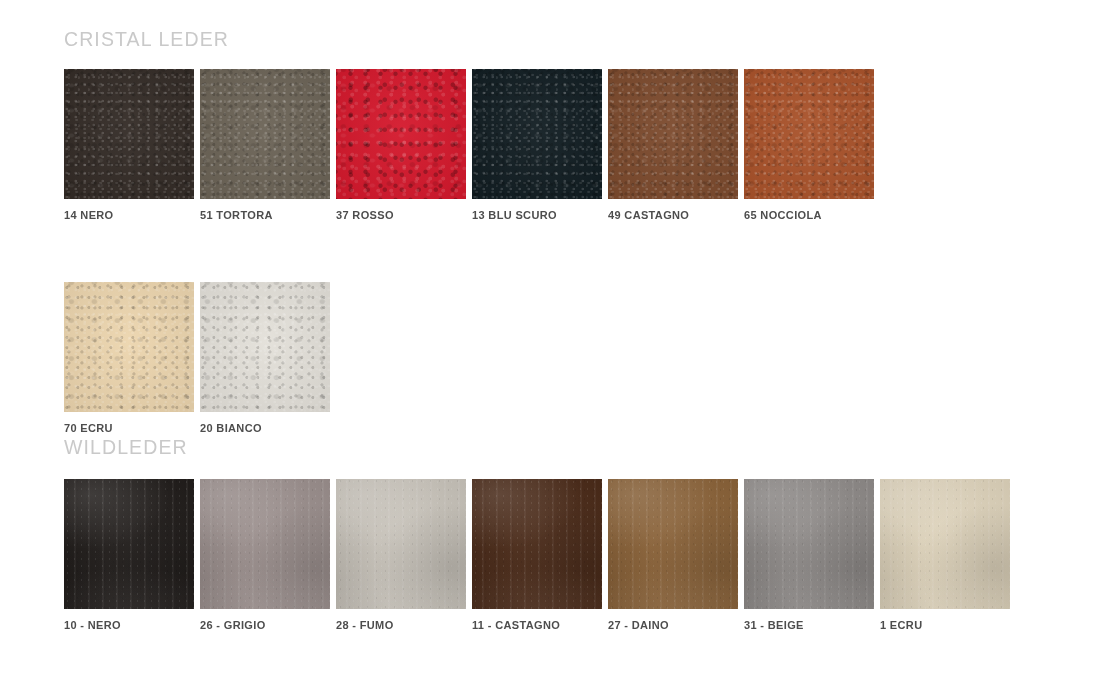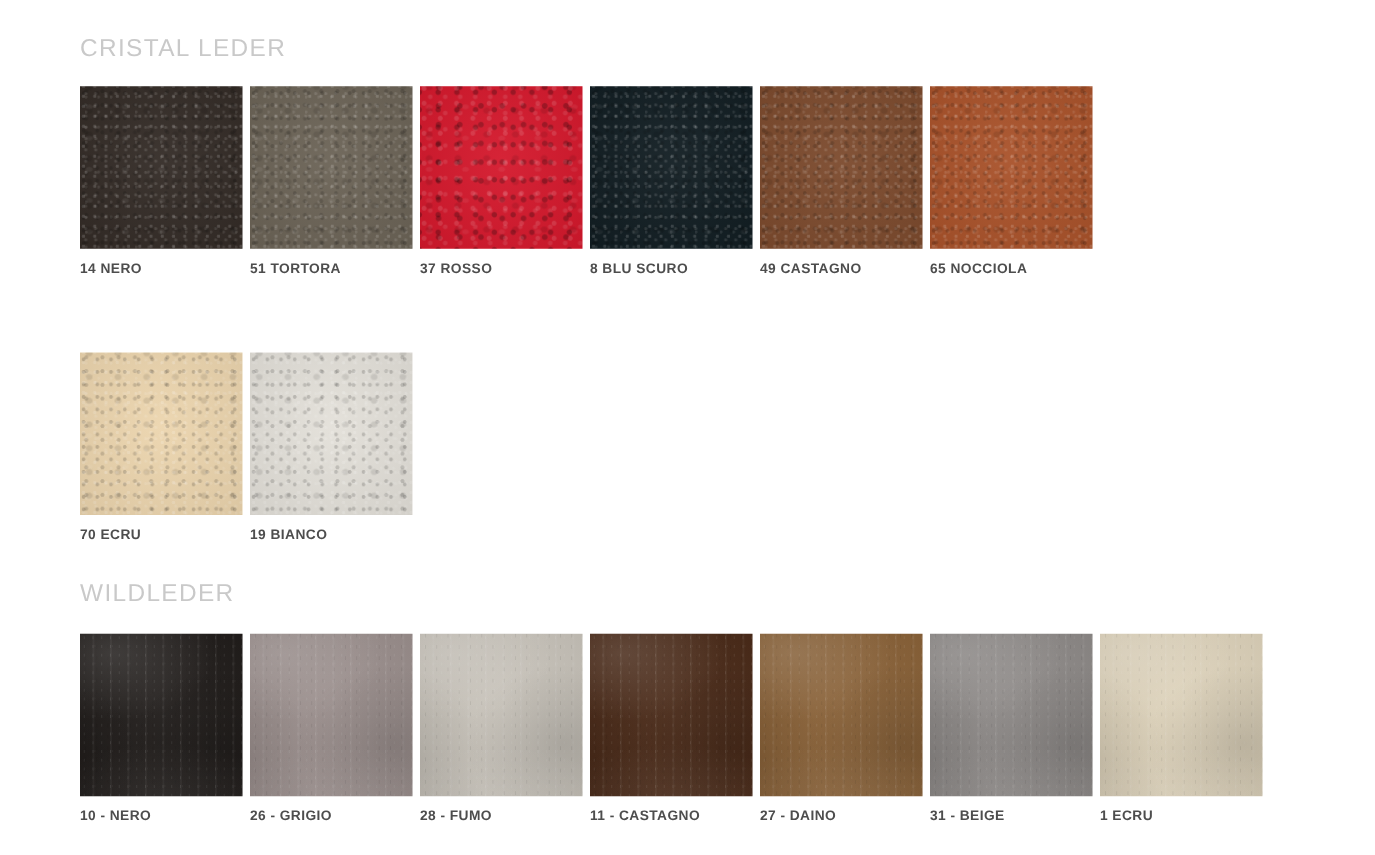--- a/index.html
+++ b/index.html
@@ -19,21 +19,21 @@
   .page {
     position: relative;
     width: 1100px;
     height: 684px;
     box-sizing: border-box;
   }
 
   
   .section { position: absolute; left: 0; width: 1100px; }
   #section-cristal { top: 30px; }
-  #section-wildleder { top: 466px; }
+  #section-wildleder { top: 438px; }
 
   .section-title {
     margin: 0 0 0 64px;
     font-size: 19.5px;
     font-weight: 300;
     letter-spacing: 1.1px;
     color: #c9c9c9;
     font-family: "Liberation Sans", sans-serif;
     line-height: 1;
     white-space: nowrap;
@@ -170,21 +170,21 @@
           <div class="swatch-cell">
             <div class="swatch-chip tex-pebble tex-pebble-coarse" style="background-color: rgb(212, 24, 44);">
               <div class="vignette"></div>
             </div>
             <div class="swatch-label">37 ROSSO</div>
           </div>
           <div class="swatch-cell">
             <div class="swatch-chip tex-pebble" style="background-color: rgb(17, 29, 34);">
               <div class="vignette"></div>
             </div>
-            <div class="swatch-label">8 BLU SCURO</div>
+            <div class="swatch-label">13 BLU SCURO</div>
           </div>
           <div class="swatch-cell">
             <div class="swatch-chip tex-pebble" style="background-color: rgb(124, 74, 45);">
               <div class="vignette"></div>
             </div>
             <div class="swatch-label">49 CASTAGNO</div>
           </div>
           <div class="swatch-cell">
             <div class="swatch-chip tex-pebble" style="background-color: rgb(169, 82, 42);">
               <div class="vignette"></div>
@@ -196,21 +196,21 @@
           <div class="swatch-cell">
             <div class="swatch-chip tex-pebble" style="background-color: rgb(236, 213, 174);">
               <div class="vignette"></div>
             </div>
             <div class="swatch-label">70 ECRU</div>
           </div>
           <div class="swatch-cell">
             <div class="swatch-chip tex-pebble" style="background-color: rgb(227, 224, 217);">
               <div class="vignette"></div>
             </div>
-            <div class="swatch-label">19 BIANCO</div>
+            <div class="swatch-label">20 BIANCO</div>
           </div>
         </div>
     </div>
   </section>
 
   <section class="section" id="section-wildleder">
     <h2 class="section-title">WILDLEDER</h2>
 
     <div class="swatch-grid">
       <div class="swatch-row" id="wild-row-1">

